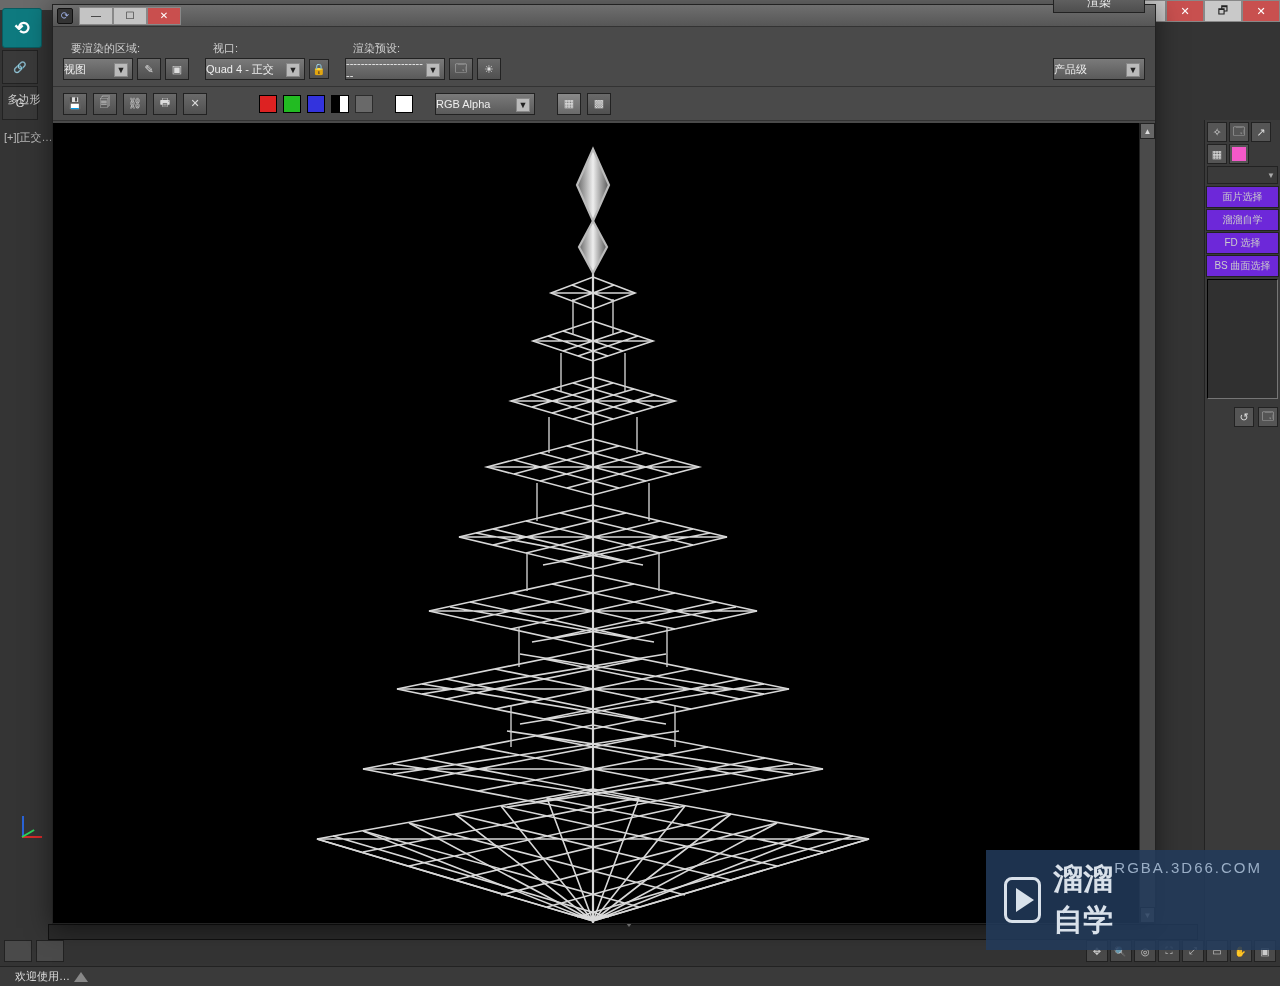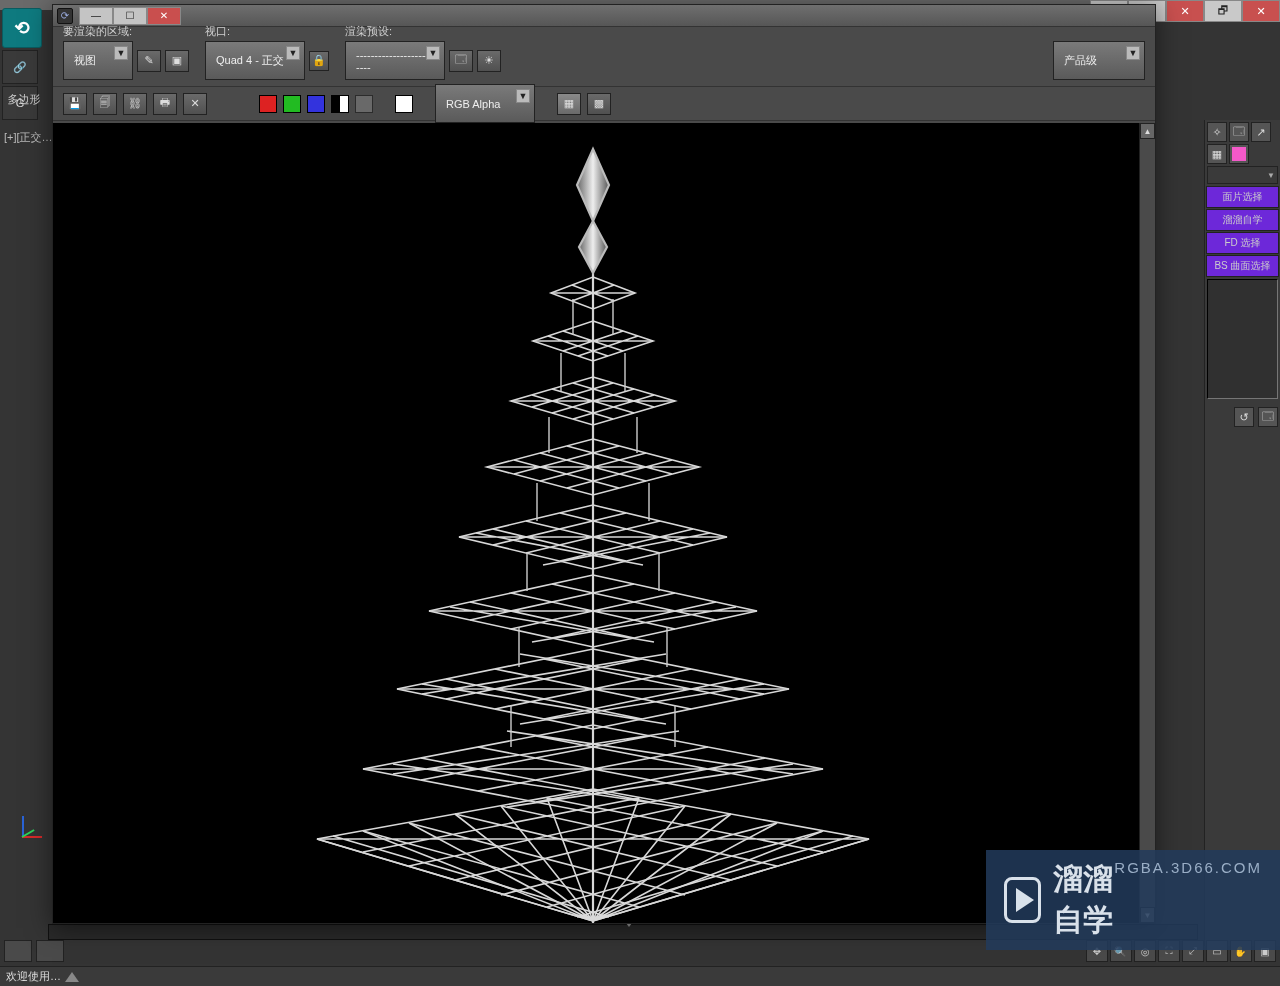--- a/index.html
+++ b/index.html
@@ -22,21 +22,21 @@
   .viewport-label { position:absolute; top:130px; left:4px; font-size:11px; color:#bbb; }
   .right-panel { position:absolute; top:120px; right:0; width:76px; bottom:40px; background:#3a3a3a; border-left:1px solid #222; }
   .right-panel .rbtn { height:22px; background:#6d28d9; border:1px solid #222; margin:1px; font-size:10px; color:#ccc; display:flex; align-items:center; justify-content:center; }
   .right-panel .iconrow { display:flex; gap:2px; margin:2px; }
   .right-panel .sq { width:20px; height:20px; background:#555; border:1px solid #222; display:flex; align-items:center; justify-content:center;}
   .right-panel .pink { background:#f459c9; width:14px; height:14px; }
   .right-panel .ddl { height:18px; background:#3a3a3a; border:1px solid #222; display:flex; align-items:center; justify-content:flex-end; margin:2px; }
   .right-panel .ddl::after{content:"▼"; font-size:8px; color:#aaa; padding-right:2px;}
   .right-panel .spacer{ height:120px; background:#303030; margin:2px; border:1px inset #222;}
   .right-panel .hrow{display:flex; gap:4px; justify-content:flex-end; padding:6px 2px;}
-  .status-bar { position:absolute; bottom:0; left:0; right:0; height:20px; background:#3a3a3a; border-top:1px solid #222; display:flex; align-items:center; padding:0 6px; }
+  .status-bar { position:absolute; bottom:0; left:0; right:0; height:20px; background:#3a3a3a; border-top:1px solid #222; display:flex; align-items:center; padding:0 15px; }
   .status-bar .tri { width:0;height:0;border-left:7px solid transparent;border-right:7px solid transparent;border-bottom:10px solid #888; margin-left:4px;}
   .bottom-btns { position:absolute; bottom:24px; left:4px; display:flex; gap:4px; }
   .bottom-btns .bb { width:28px; height:22px; background:#4a4a4a; border:1px solid #222; }
   .nav-cluster { position:absolute; bottom:24px; right:4px; display:flex; gap:2px; }
   .nav-cluster .bb { width:22px; height:22px; background:#4a4a4a; border:1px solid #222; display:flex; align-items:center; justify-content:center; font-size:10px; color:#ccc;}
   .timeslider { position:absolute; bottom:46px; left:48px; right:82px; height:16px; background:#2a2a2a; border:1px solid #111; }
   .timeslider .tick{position:absolute;left:50%;top:-6px;width:0;height:0;border-left:6px solid transparent;border-right:6px solid transparent;border-top:8px solid #999;}
   .axis-gizmo { position:absolute; left:14px; bottom:140px; width:30px; height:30px; }
   .axis-gizmo .z{position:absolute;left:8px;bottom:8px;width:2px;height:22px;background:#2a63d6;}
   .axis-gizmo .x{position:absolute;left:8px;bottom:8px;width:20px;height:2px;background:#d62a2a;}
@@ -47,23 +47,23 @@
     background:#4a4a4a; border:1px solid #222; box-shadow:0 4px 24px rgba(0,0,0,0.5);
   }
   .rw-title { height:22px; background:linear-gradient(#6f6f6f,#565656); display:flex; align-items:center; padding:0 4px; border-bottom:1px solid #333;}
   .rw-title .ticon{width:16px;height:16px;background:#333;border:1px solid #111;border-radius:2px;margin-right:6px;display:flex;align-items:center;justify-content:center;font-size:10px;color:#9ad;}
   .rw-title .tlabel{flex:1;font-size:12px;color:#e5e5e5;}
   .rw-title .wbtns{display:flex;gap:0;}
   .rw-title .wb{width:34px;height:18px;background:#c4c4c4;border:1px solid #888;display:flex;align-items:center;justify-content:center;font-size:10px;color:#222;}
   .rw-title .wb.cl{background:#c94f4e;color:#fff;}
   .rw-row1{height:60px;background:#4a4a4a;display:flex;align-items:flex-end;padding:0 10px 6px 10px;gap:16px;border-bottom:1px solid #333;}
   .col{display:flex;flex-direction:column;gap:2px;}
-  .col .lbl{font-size:11px;color:#d0d0d0;}
+  .col .lbl{font-size:11px;color:#d0d0d0;margin-left:8px;}
   .ctrlrow{display:flex;align-items:center;gap:4px;}
-  .dropdown{height:39px;background:linear-gradient(#7a7a7a,#5a5a5a);border:1px solid #222;display:flex;align-items:center;padding:0 18px 0 10px;position:relative;font-size:11px;color:#eee;}
+  .dropdown{height:22px;background:linear-gradient(#7a7a7a,#5a5a5a);border:1px solid #222;display:flex;align-items:center;padding:0 18px 0 0;position:relative;font-size:11px;color:#eee;}
   .dropdown::after{content:"▼";position:absolute;right:4px;top:4px;font-size:9px;color:#222;background:#bbb;width:12px;height:12px;display:flex;align-items:center;justify-content:center;border:1px solid #888;}
   .iconbtn{width:24px;height:22px;background:linear-gradient(#6a6a6a,#505050);border:1px solid #222;display:flex;align-items:center;justify-content:center;font-size:11px;}
   .iconbtn.on{background:linear-gradient(#8a8a8a,#6a6a6a);}
   .lockbtn{width:20px;height:20px;}
   .renderbtn{width:92px;height:22px;background:linear-gradient(#6a6a6a,#4e4e4e);border:1px solid #222;display:flex;align-items:center;justify-content:center;font-size:12px;color:#eee;}
   .spacer-flex{flex:1;}
   .rw-row2{height:34px;background:#4a4a4a;display:flex;align-items:center;padding:0 10px;gap:6px;border-bottom:1px solid #333;}
   .swatch{width:18px;height:18px;border:1px solid #000;}
   .swatch.red{background:#d22;}
   .swatch.green{background:#2b2;}

